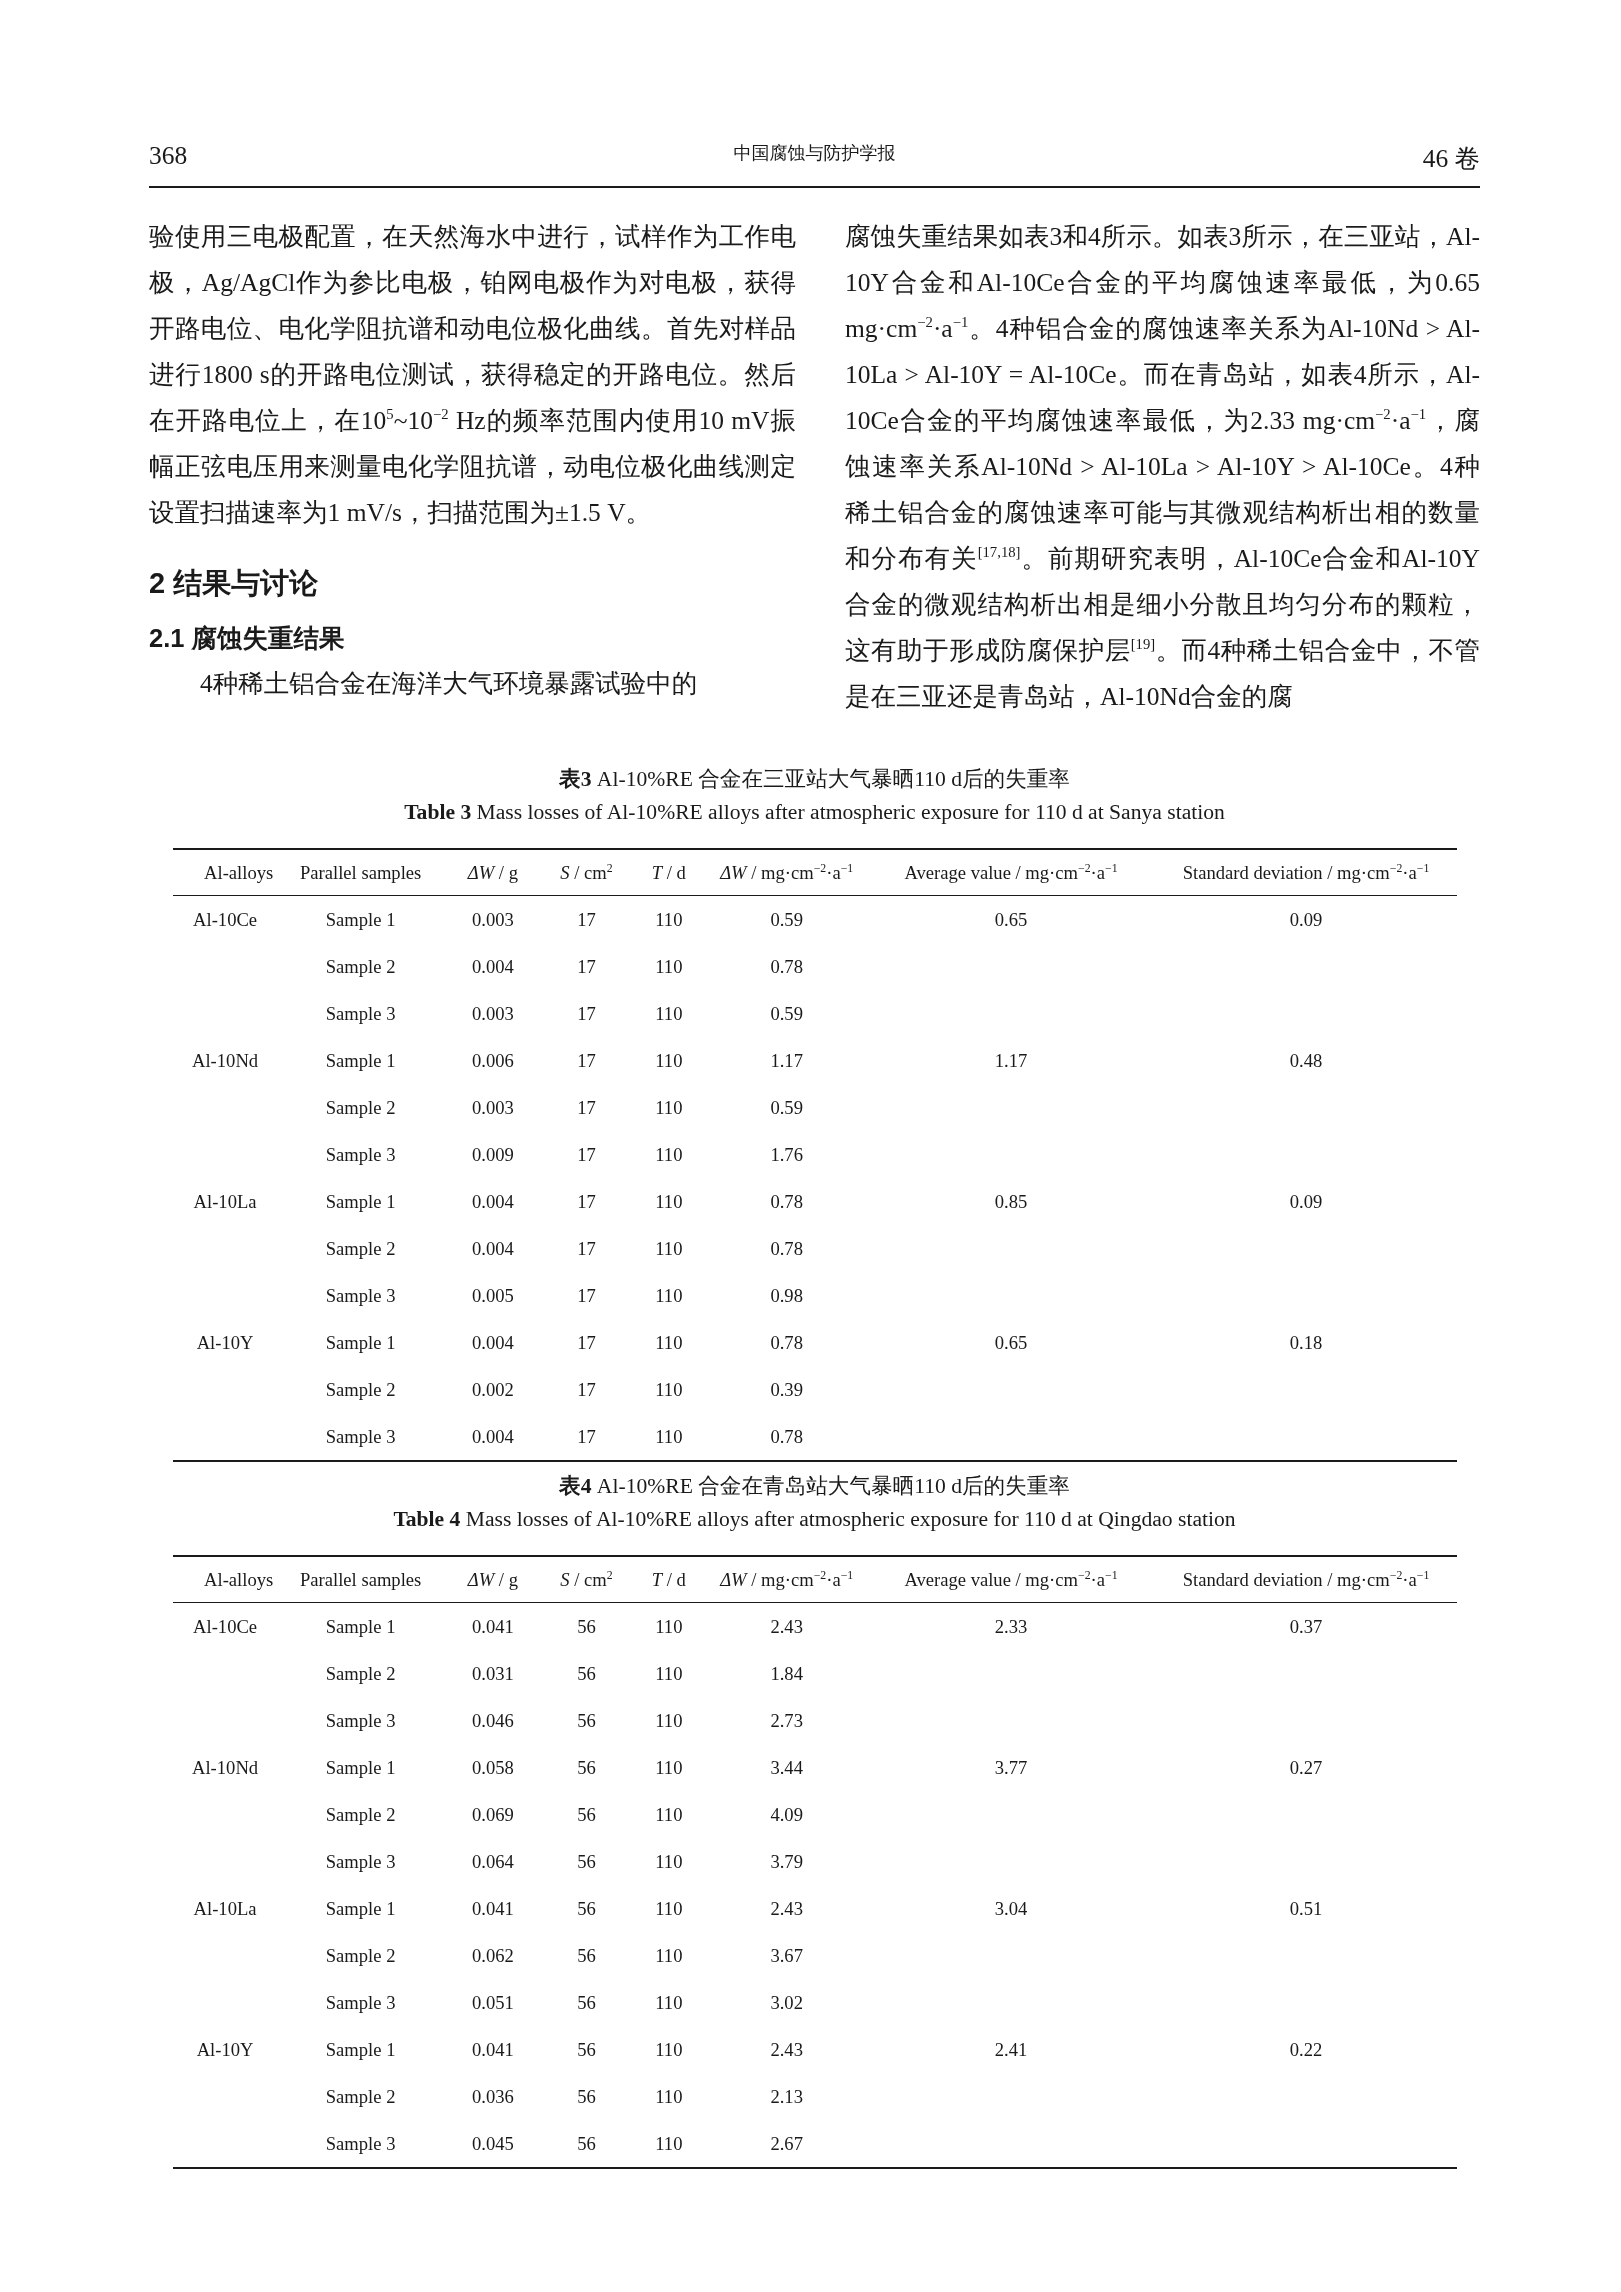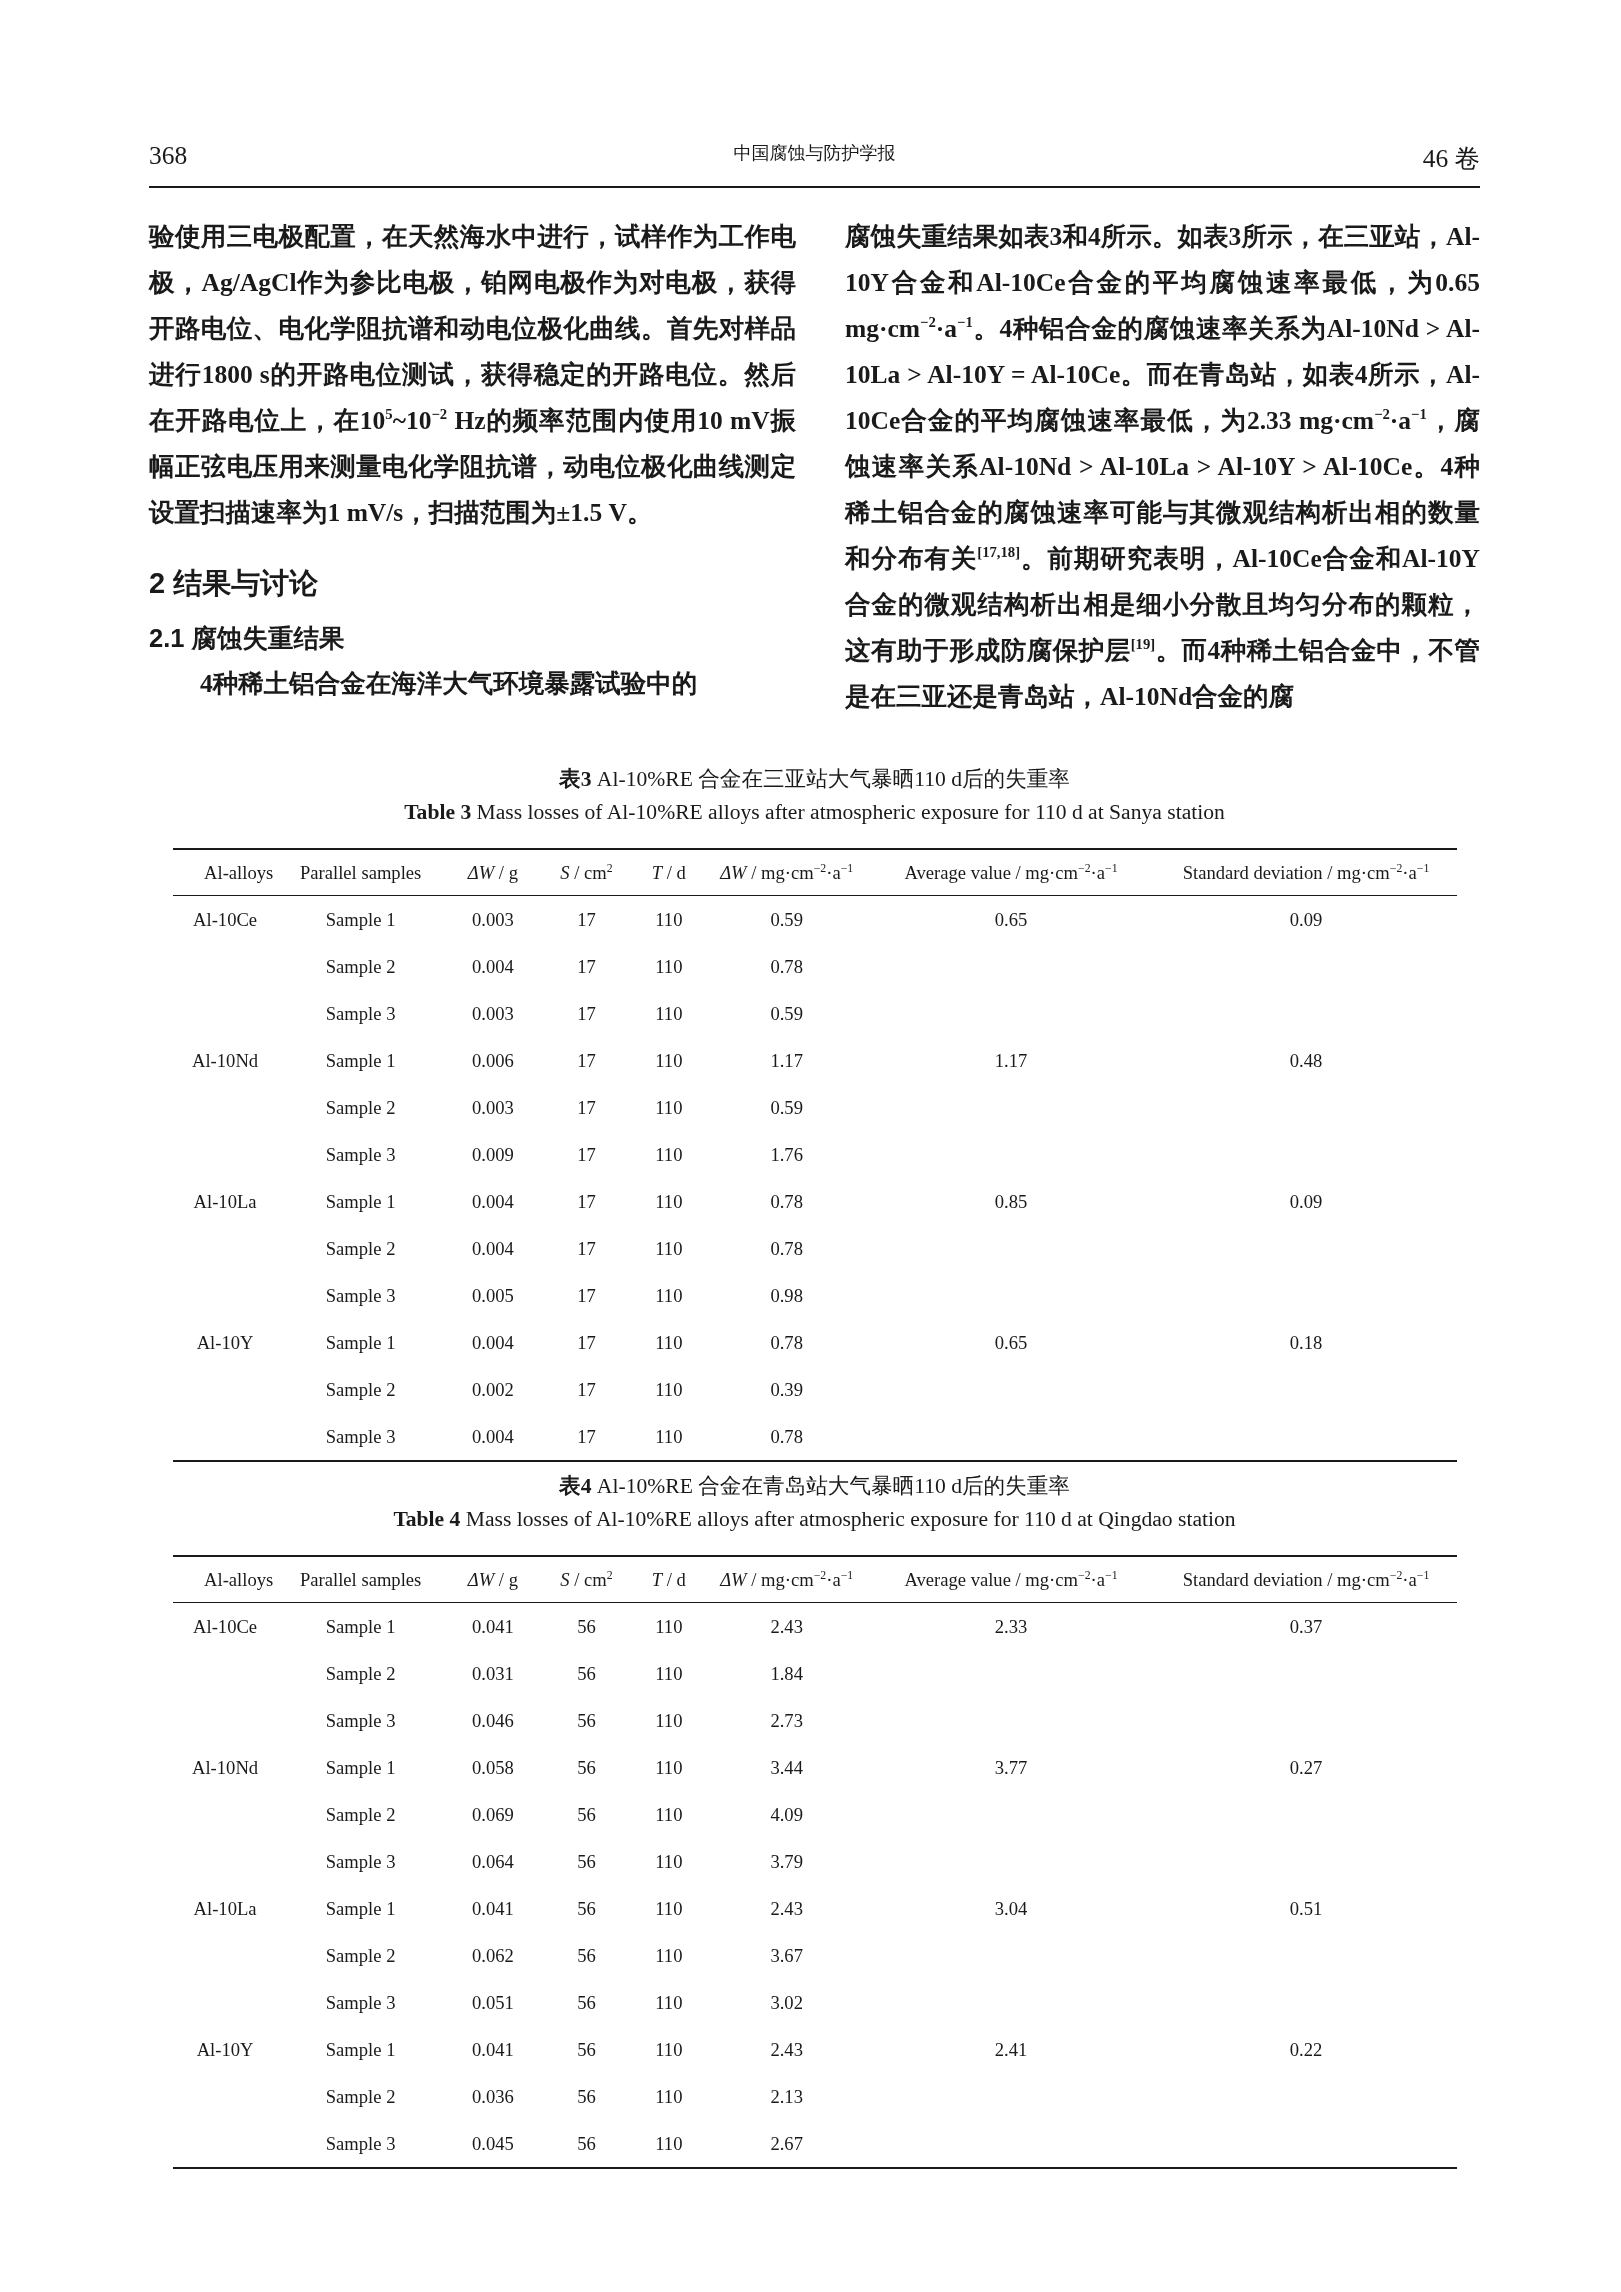--- a/index.html
+++ b/index.html
@@ -11,21 +11,21 @@
     position: absolute; left: 149px; top: 135px; width: 1331px; height: 51px;
     border-bottom: 2px solid #1a1a1a;
   }
   .header .pg { position: absolute; left: 0; top: 5.9px; font-size: 25.5px; }
   .header .journal { position: absolute; left: 0; right: 0; top: 5.9px; text-align: center; font-size: 18px; }
   .header .vol { position: absolute; right: 0; top: 5.9px; font-size: 25.5px; text-align: right; }
 
   .col { position: absolute; top: 214px; width: 647px; font-size: 25.5px; line-height: 46px; text-align: justify; }
   .col.left { left: 149px; }
   .col.right { left: 845px; width: 635px; }
-  .col p { margin: 0; font-weight: bold; }
+  .col p { margin: 0; }
   .col sup { font-size: 14.7px; line-height: 0; vertical-align: 9.8px; }
   .h2 { font-family: "Liberation Sans", "DejaVu Sans", sans-serif; font-weight: bold; font-size: 29px; margin: 23.5px 0 9.8px 0 !important; }
   .h3 { font-family: "Liberation Sans", "DejaVu Sans", sans-serif; font-weight: bold; font-size: 25.5px; margin: 0 !important; }
   .indent { text-indent: 51px; }
 
   .caption { position: absolute; left: 149px; width: 1331px; text-align: center; font-size: 21.6px; line-height: 33px; }
   .caption b { font-weight: bold; }
 
   table.data {
     position: absolute; left: 173px; width: 1284px; border-collapse: collapse;

